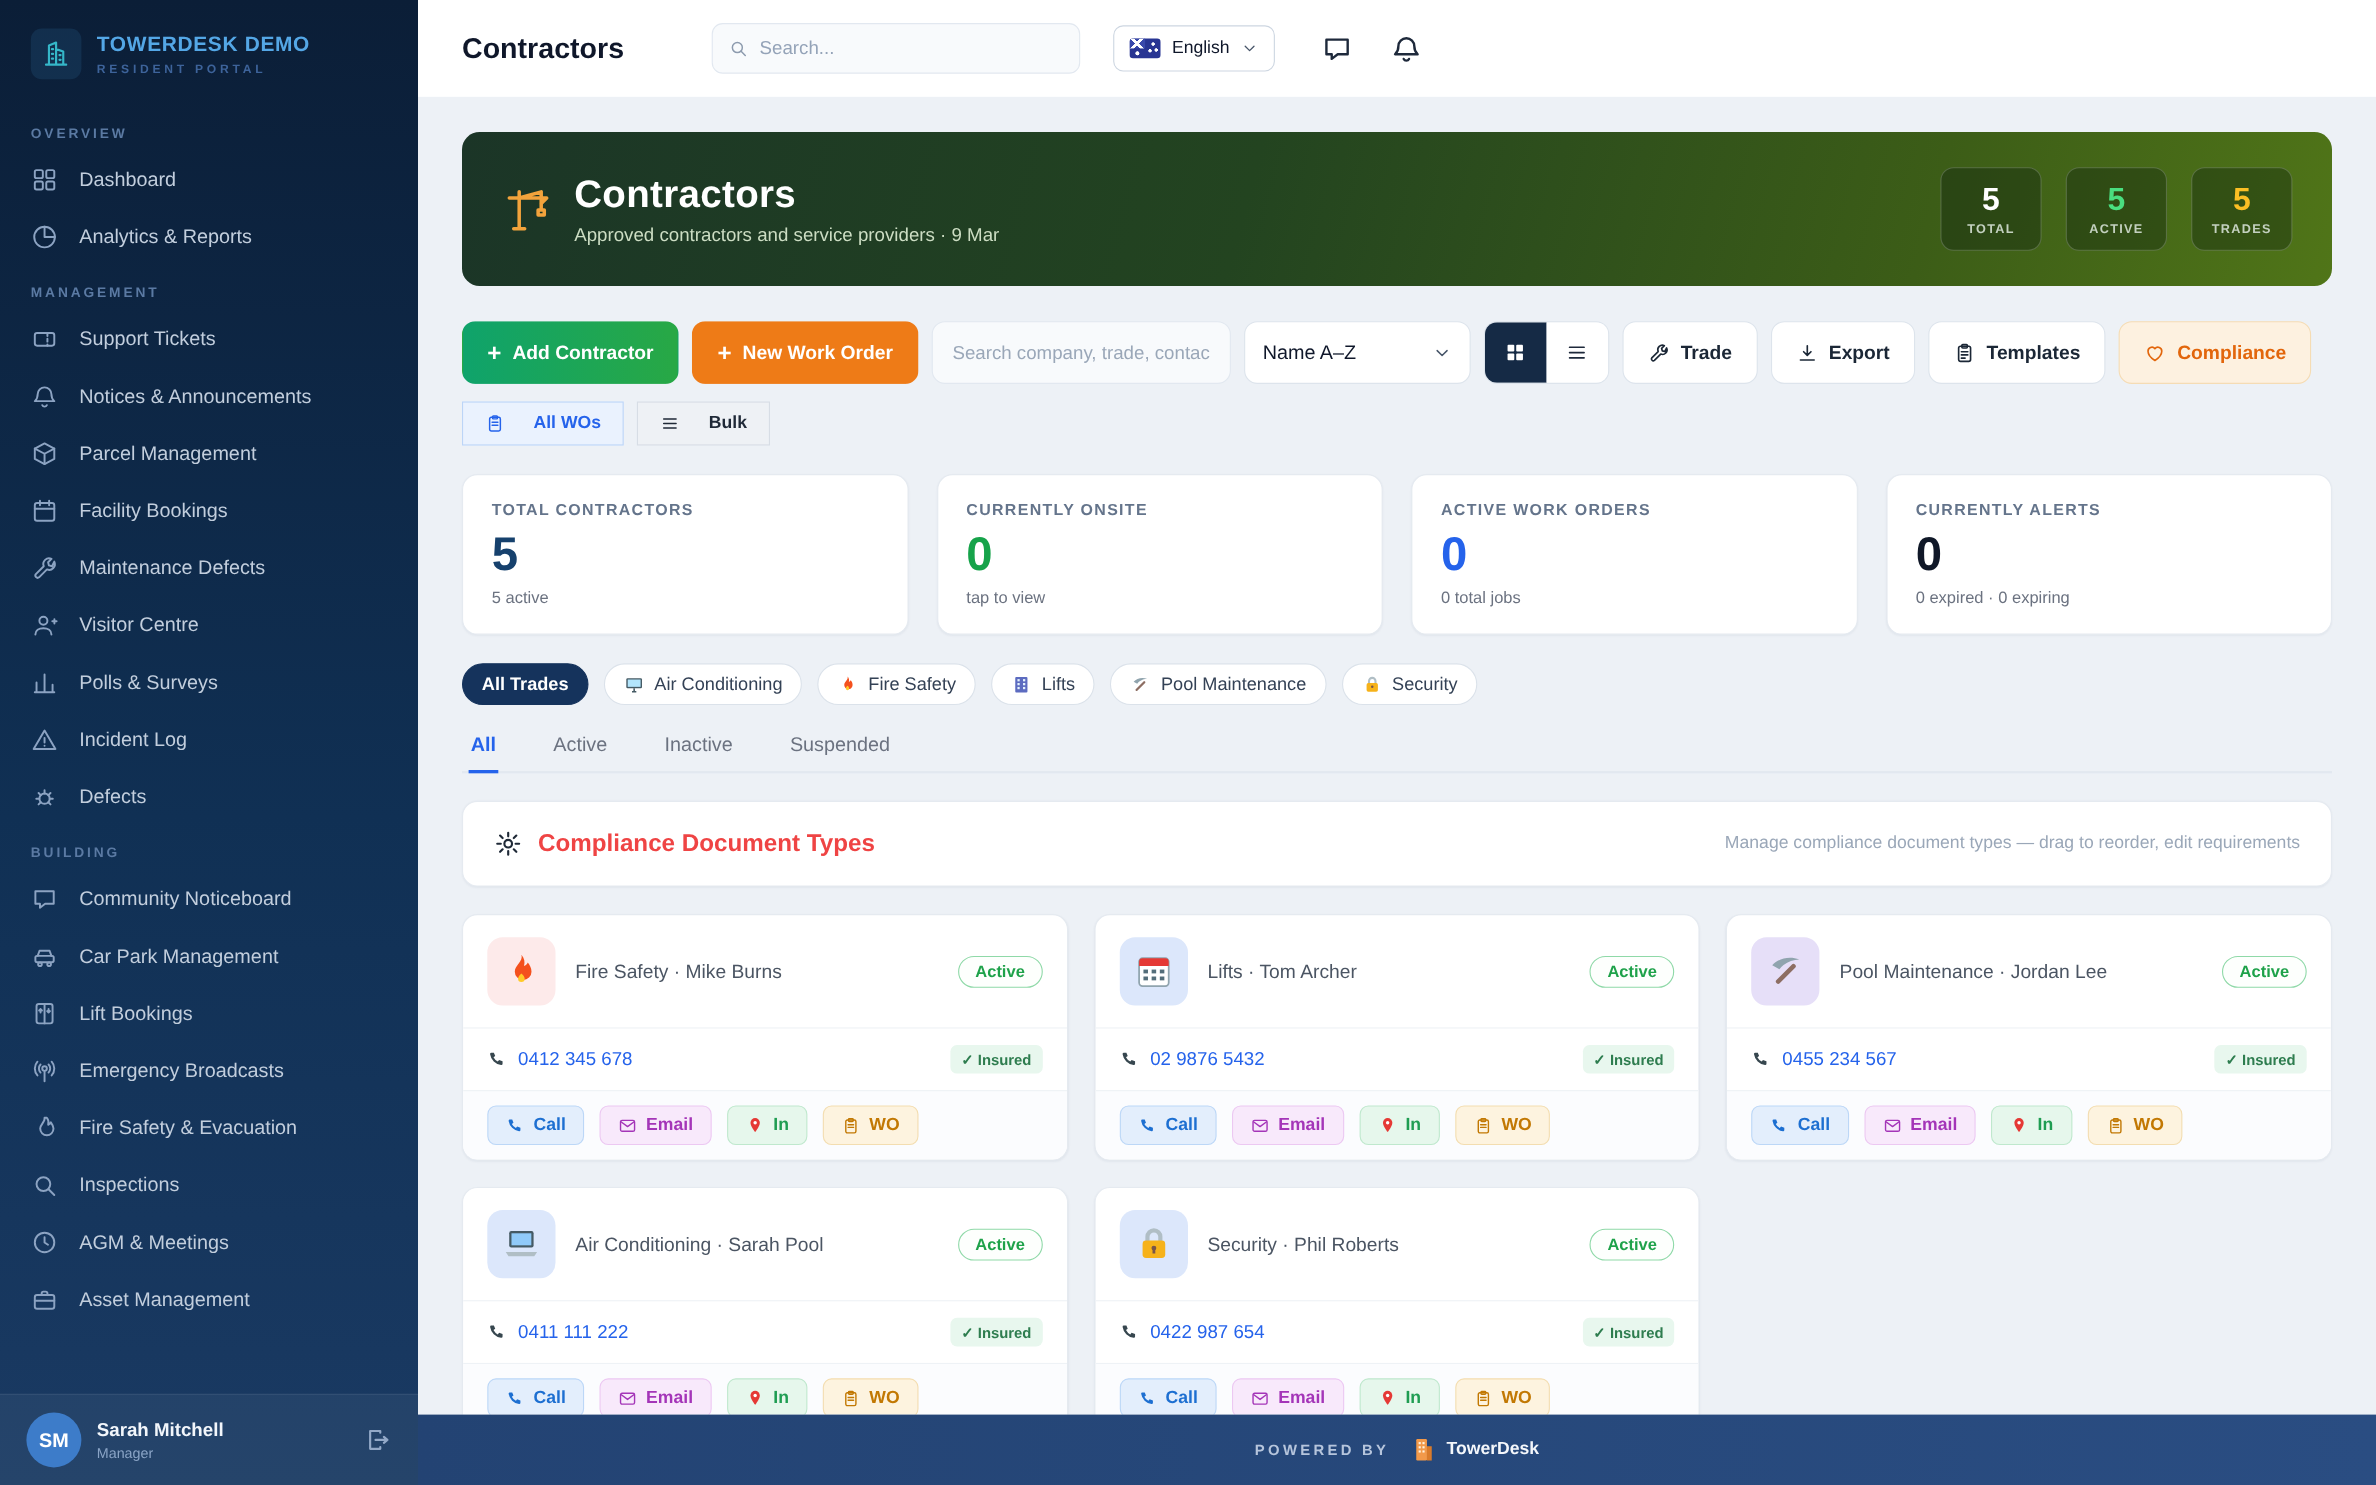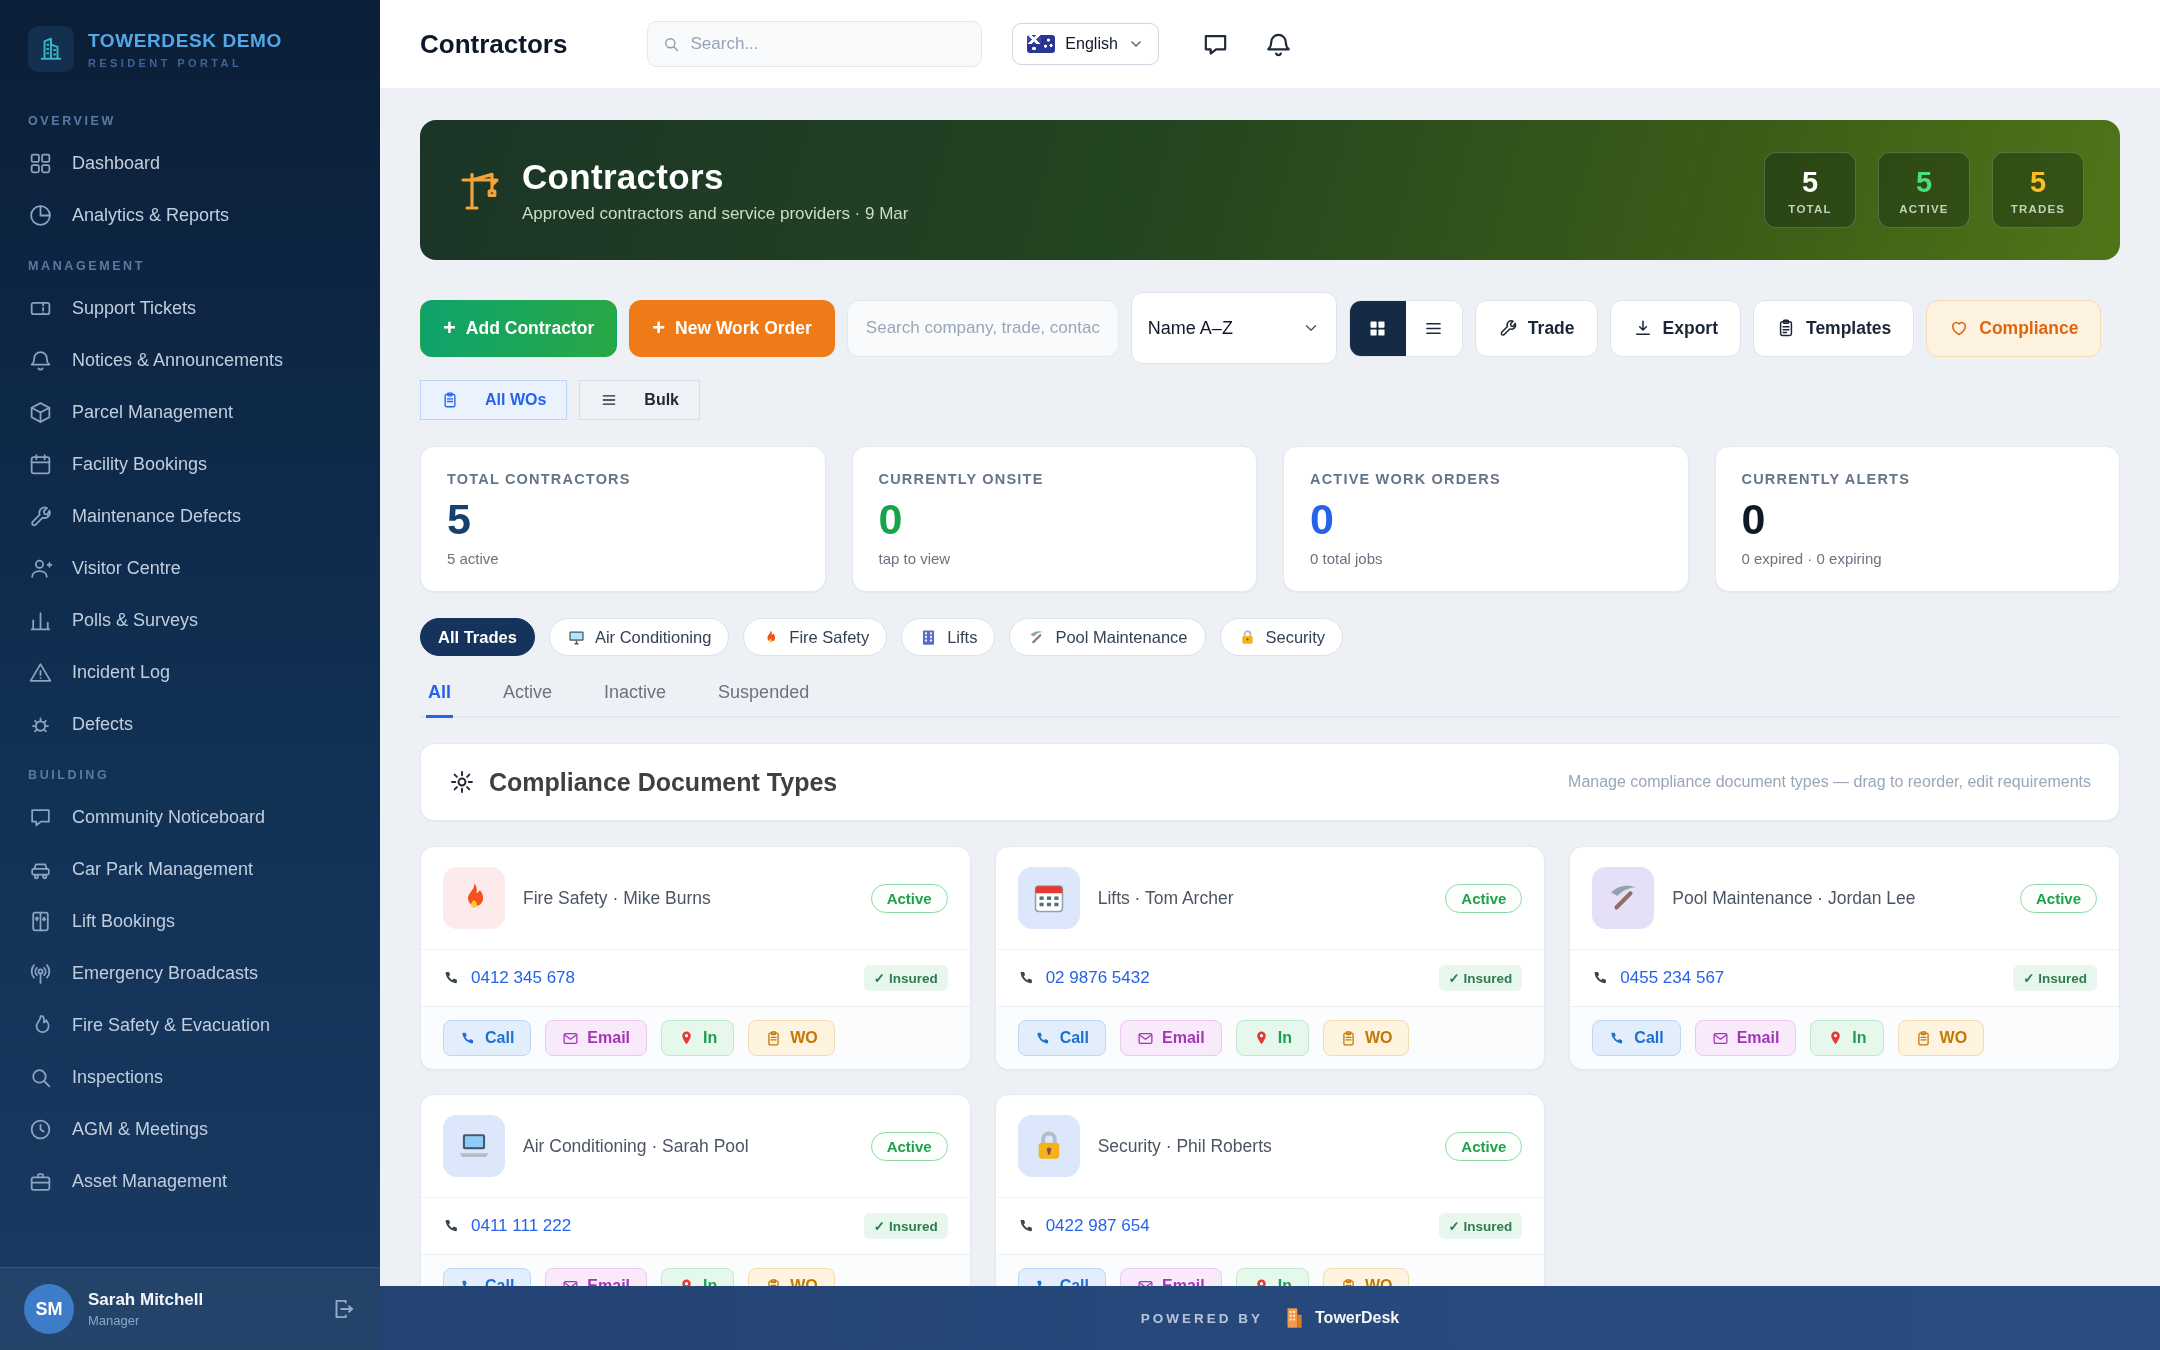--- a/index.html
+++ b/index.html
@@ -60,21 +60,21 @@
   .toolbar2{margin-top:16px;display:flex;align-items:center;gap:12px}
   .btn{height:57px;border-radius:12px;font-size:17.5px;font-weight:700;display:inline-flex;align-items:center;gap:10px;padding:0 22px;border:1px solid transparent;cursor:pointer;font-family:inherit}
   .btn svg{width:20px;height:20px}
   .btn-green{background:linear-gradient(90deg,#0fa36b,#28a845);color:#fff}
   .btn-orange{background:#ee7b17;color:#fff}
   .btn-light{background:#fff;border-color:#dde4ec;color:#1b2736;font-weight:600}
   .btn-compliance{background:#fdf1e0;border-color:#f5dcb4;color:#e2660c}
   .plus{font-size:22px;font-weight:700;line-height:1}
   .tool-search{width:272px;height:57px;background:#f8fafc;border:1px solid #e2e8f0;border-radius:12px;padding:0 18px;font-size:17px;font-family:inherit;color:#33425a;outline:none}
   .tool-search::placeholder{color:#9aa7b8}
-  .sort{width:206px;height:72px;background:#fff;border:1px solid #dde4ec;border-radius:12px;display:flex;align-items:center;justify-content:space-between;padding:4px 16px;font-size:18px;color:#0f172a;cursor:pointer}
+  .sort{width:206px;height:57px;background:#fff;border:1px solid #dde4ec;border-radius:12px;display:flex;align-items:center;justify-content:space-between;padding:4px 16px;font-size:18px;color:#0f172a;cursor:pointer}
   .sort svg{width:18px;height:18px;color:#475569}
   .vtoggle{display:flex;border:1px solid #dde4ec;border-radius:12px;overflow:hidden;height:57px}
   .vbtn{width:56px;display:flex;align-items:center;justify-content:center;cursor:pointer;background:#fff;color:#1e293b}
   .vbtn.active{background:#152a45;color:#fff}
   .vbtn svg{width:21px;height:21px}
   .btn-sm{height:40px;border-radius:0;font-size:16px;font-weight:700;display:inline-flex;align-items:center;gap:26px;padding:0 20px;border:1px solid transparent;cursor:pointer;font-family:inherit}
   .btn-sm svg{width:18px;height:18px}
   .btn-wos{background:#eaf2fe;border-color:#bcd5f7;color:#2563eb}
   .btn-bulk{background:#eef1f5;border-color:#d7dde5;color:#1f2937}
 
@@ -92,21 +92,21 @@
   .chip.active{background:#15335c;border-color:#15335c;color:#fff;font-weight:700}
 
   
   .tabs{margin-top:16px;display:flex;gap:48px;border-bottom:2px solid #e2e8f0;padding:0 6px}
   .tab{font-size:18px;color:#6b7280;padding:10px 2px 12px;cursor:pointer;margin-bottom:-2px;border-bottom:3px solid transparent}
   .tab.active{color:#2563eb;font-weight:700;border-bottom-color:#2563eb}
 
   
   .cpanel{margin-top:25px;background:#fff;border:1px solid #e5eaf0;border-radius:14px;height:78px;display:flex;align-items:center;padding:0 28px;gap:14px;box-shadow:0 1px 2px rgba(16,38,73,.05)}
   .cpanel svg{width:26px;height:26px;color:#1f2937}
-  .cpanel-title{font-size:25px;font-weight:700;color:#404040}
+  .cpanel-title{font-size:22px;font-weight:700;color:#ef4444}
   .cpanel-hint{margin-left:auto;font-size:16px;color:#9aa7b8}
 
   
   .grid{margin-top:25px;display:grid;grid-template-columns:repeat(3,1fr);gap:24px;padding-bottom:20px}
   .ccard{background:#fff;border:1px solid #e5eaf0;border-radius:14px;overflow:hidden;box-shadow:0 1px 2px rgba(16,38,73,.05)}
   .ccard-head{display:flex;align-items:center;gap:18px;padding:20px 22px;border-bottom:1px solid #eef2f6}
   .ccard-ic{width:62px;height:62px;border-radius:14px;display:flex;align-items:center;justify-content:center;flex-shrink:0}
   .ccard-ic svg{width:38px;height:38px}
   .bg-red{background:#fdeaea}.bg-blue{background:#dce7fb}.bg-purple{background:#e6dff8}
   .ccard-title{font-size:17.5px;color:#4b5563}

